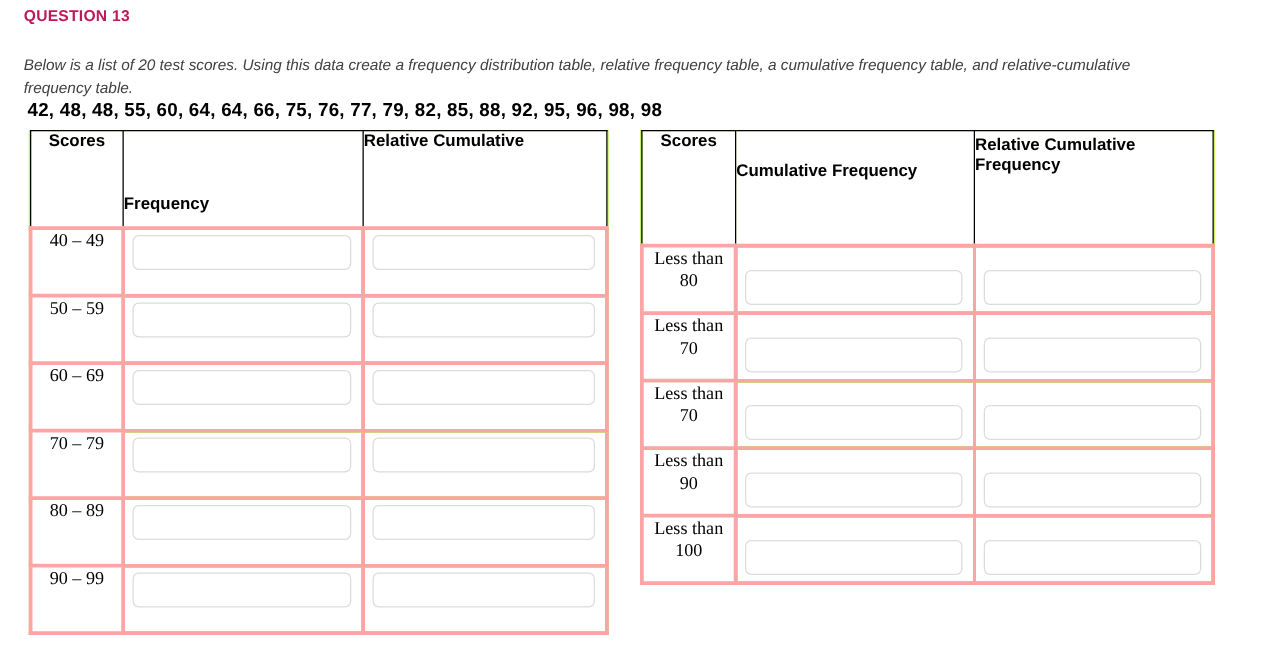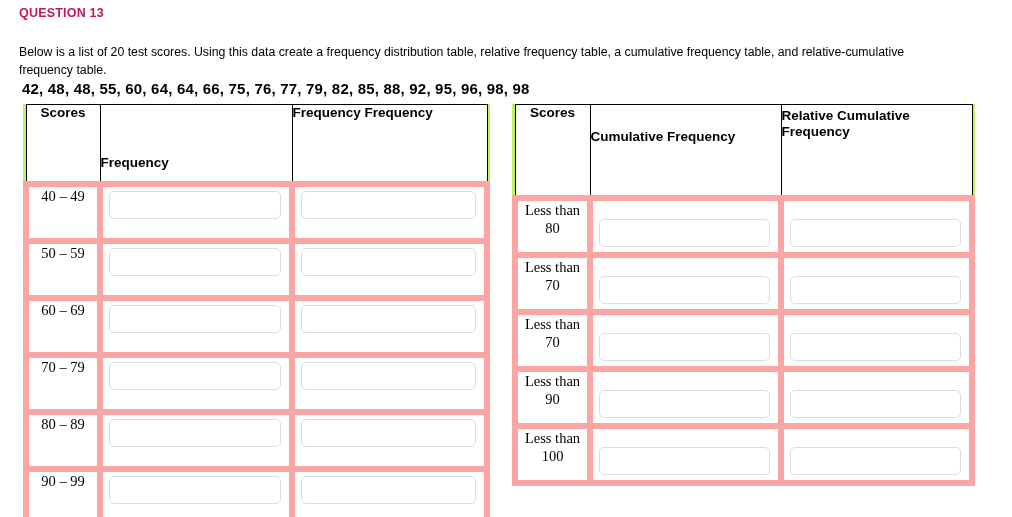--- a/index.html
+++ b/index.html
@@ -28,21 +28,22 @@
   }
 
   
   #prompt-text {
     position: absolute;
     left: 19px;
     top: 43px;
     width: 935px;
     font-size: 12.3px;
     line-height: 18px;
-    color: #000000;
+    color: #404040;
+    font-style: italic;
   }
 
   
   #scores-list {
     position: absolute;
     left: 22px;
     top: 80px;
     font-size: 15px;
     font-weight: bold;
     letter-spacing: 0.2px;
@@ -54,21 +55,21 @@
     position: absolute;
     top: 104px;
     border-collapse: collapse;
     table-layout: fixed;
     background: #bef264;
   }
   #table-frequency  { left: 23px;  width: 461px; }
   #table-cumulative { left: 512px; width: 457px; }
 
   .freq-table td {
-    border: 6px solid #fca5a5;
+    border: 3px solid #fca5a5;
     padding: 0;
     vertical-align: top;
     background: #ffffff;
   }
 
   
   .freq-table thead td {
     height: 66px;
     border: 1px solid #000000;
   }
@@ -134,21 +135,21 @@
 <table class="freq-table" id="table-frequency">
   <colgroup>
     <col style="width:74px">
     <col style="width:192px">
     <col style="width:195px">
   </colgroup>
   <thead>
     <tr>
       <td class="col-head-scores">Scores</td>
       <td class="col-head" style="vertical-align:bottom;padding-bottom:10px">Frequency</td>
-      <td class="col-head">Frequency Frequency</td>
+      <td class="col-head">Relative Cumulative</td>
     </tr>
   </thead>
   <tbody>
     <tr>
       <td class="row-label">40 – 49</td>
       <td class="field-cell">
         <input class="answer-field" type="text" value="" style="">
       </td>
       <td class="field-cell">
         <input class="answer-field" type="text" value="" style="">

